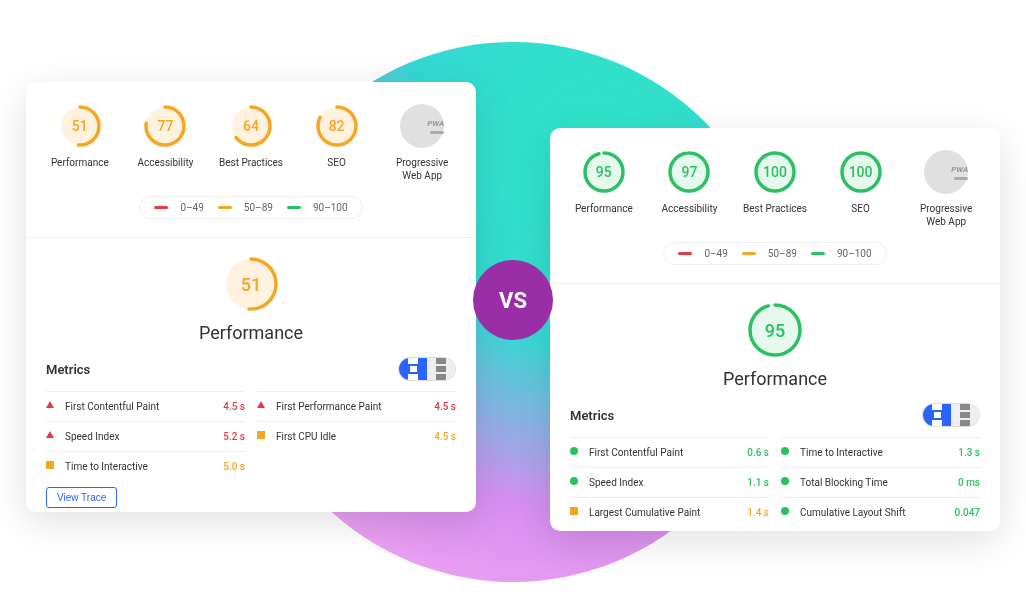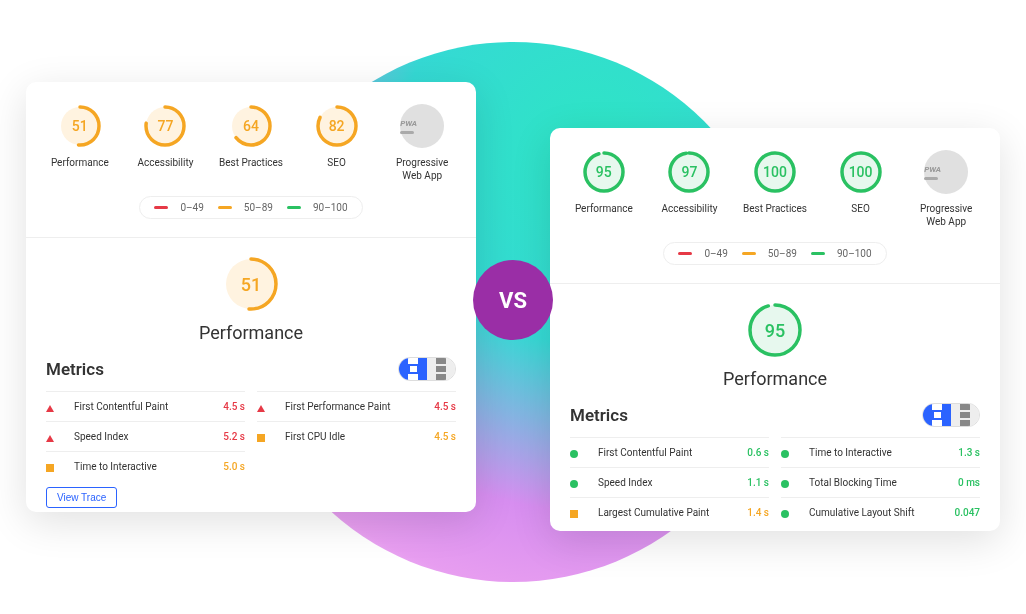--- a/index.html
+++ b/index.html
@@ -10,39 +10,39 @@
 .card-left{left:26px;top:82px}
 .card-right{right:26px;top:128px}
 .gauges{display:flex;justify-content:center;gap:18px;align-items:flex-start}
 .gauge{display:flex;flex-direction:column;align-items:center;width:72px}
 .gauge-circle{width:44px;height:44px;position:relative}
 .gauge-circle.big{width:56px;height:56px}
 .gauge-circle svg{transform:rotate(-90deg)}
 .gauge-num{position:absolute;inset:0;display:flex;align-items:center;justify-content:center;font-size:14px;font-weight:500}
 .gauge-circle.big .gauge-num{font-size:18px}
 .gauge-label{font-size:10px;color:#333;text-align:center;margin-top:8px;line-height:1.3}
-.pwa{width:44px;height:44px;border-radius:50%;background:#e0e0e0;display:flex;flex-direction:column;align-items:flex-start;justify-content:center;gap:3px}
+.pwa{width:44px;height:44px;border-radius:50%;background:#e0e0e0;display:flex;flex-direction:column;align-items:flex-end;justify-content:center;gap:3px}
 .pwa-text{font-size:8px;color:#999;font-style:italic;font-weight:700}
 .pwa-bar{width:14px;height:3px;background:#aaa;border-radius:2px}
 .legend{display:flex;justify-content:center;gap:14px;margin-top:14px;border:1px solid #eee;border-radius:20px;padding:5px 14px;width:fit-content;margin-left:auto;margin-right:auto;font-size:10px;color:#666}
 .legend-item{display:flex;align-items:center;gap:12px}
 .legend-dash{width:14px;height:3px;border-radius:2px}
 .hr{height:1px;background:#eee;margin:18px -20px}
 .perf-big{display:flex;flex-direction:column;align-items:center;gap:10px;margin-bottom:14px}
 .perf-title{font-size:18px;color:#333}
 .metrics-hd{display:flex;justify-content:space-between;align-items:center;margin-bottom:10px}
-.metrics-label{font-size:17px;font-weight:600;color:#333}
+.metrics-label{font-size:13px;font-weight:600;color:#333}
 .toggle{display:flex;border:1px solid #ddd;border-radius:14px;overflow:hidden}
 .toggle span{width:28px;height:22px;display:flex;align-items:center;justify-content:center}
 .toggle .active{background:#2b63ff;color:#fff}
 .toggle .inactive{background:#eee;color:#888}
 .metric-cols{display:flex;gap:12px}
 .metric-col{flex:1}
 .metric-row{display:flex;align-items:center;justify-content:space-between;padding:9px 0;border-top:1px solid #eee;font-size:10px}
-.metric-name{display:flex;align-items:flex-end;gap:20px;color:#333}
+.metric-name{display:flex;align-items:flex-start;gap:11px;color:#333}
 .metric-icon{width:8px;height:8px;display:inline-block}
 .tri-red{width:0;height:0;border-left:4px solid transparent;border-right:4px solid transparent;border-bottom:7px solid #e63946}
 .sq-orange{width:8px;height:8px;background:#f5a623}
 .dot-green{width:8px;height:8px;background:#2ac162;border-radius:50%}
 .val-red{color:#e63946;font-weight:500}
 .val-orange{color:#f5a623;font-weight:500}
 .val-green{color:#2ac162;font-weight:500}
 .view-trace{margin-top:6px;border:1px solid #2b63ff;color:#2b63ff;background:#fff;font-size:10px;padding:4px 10px;border-radius:3px;cursor:pointer}
 .tog-bars{display:flex;flex-direction:column;gap:2px;align-items:flex-start}
 .tog-bar{height:2px;background:currentColor}

